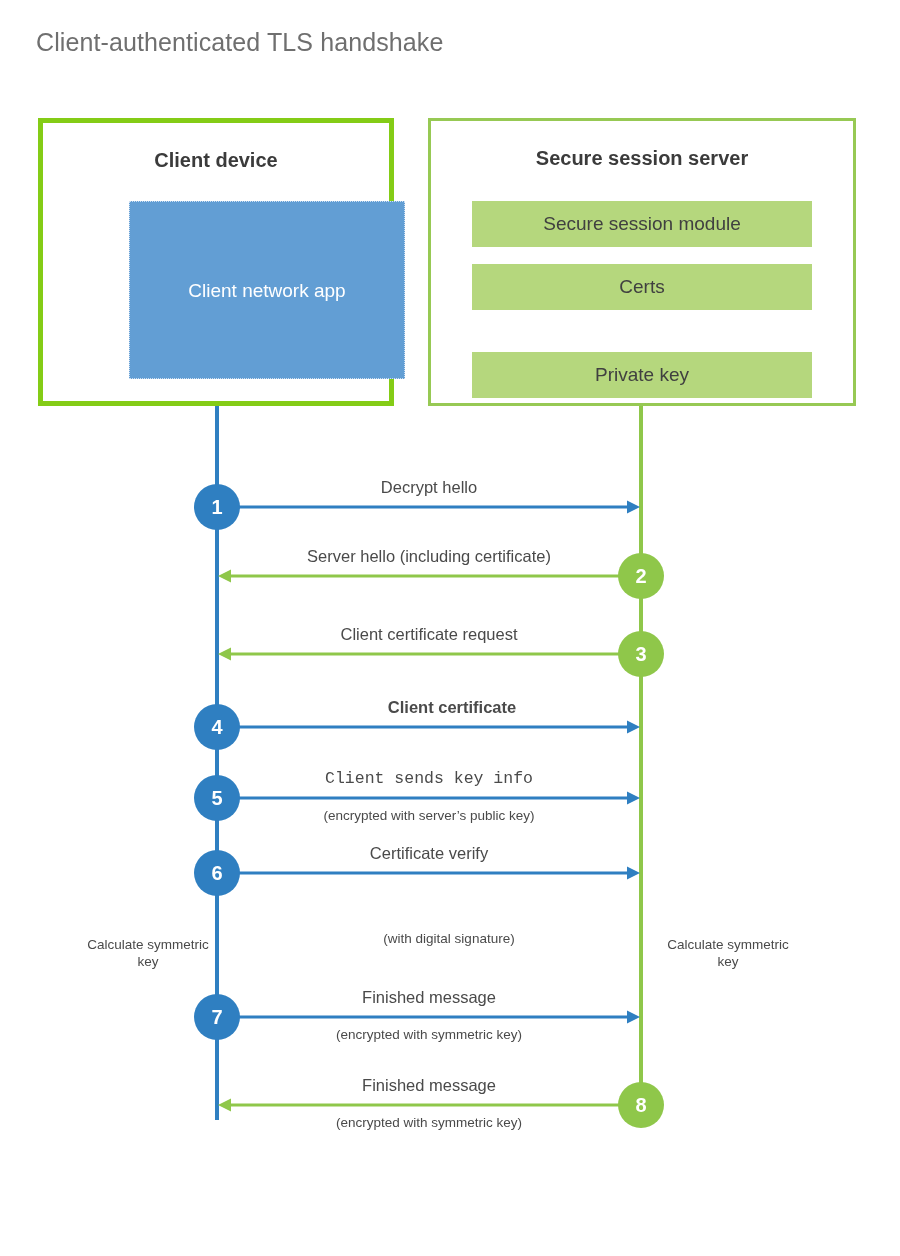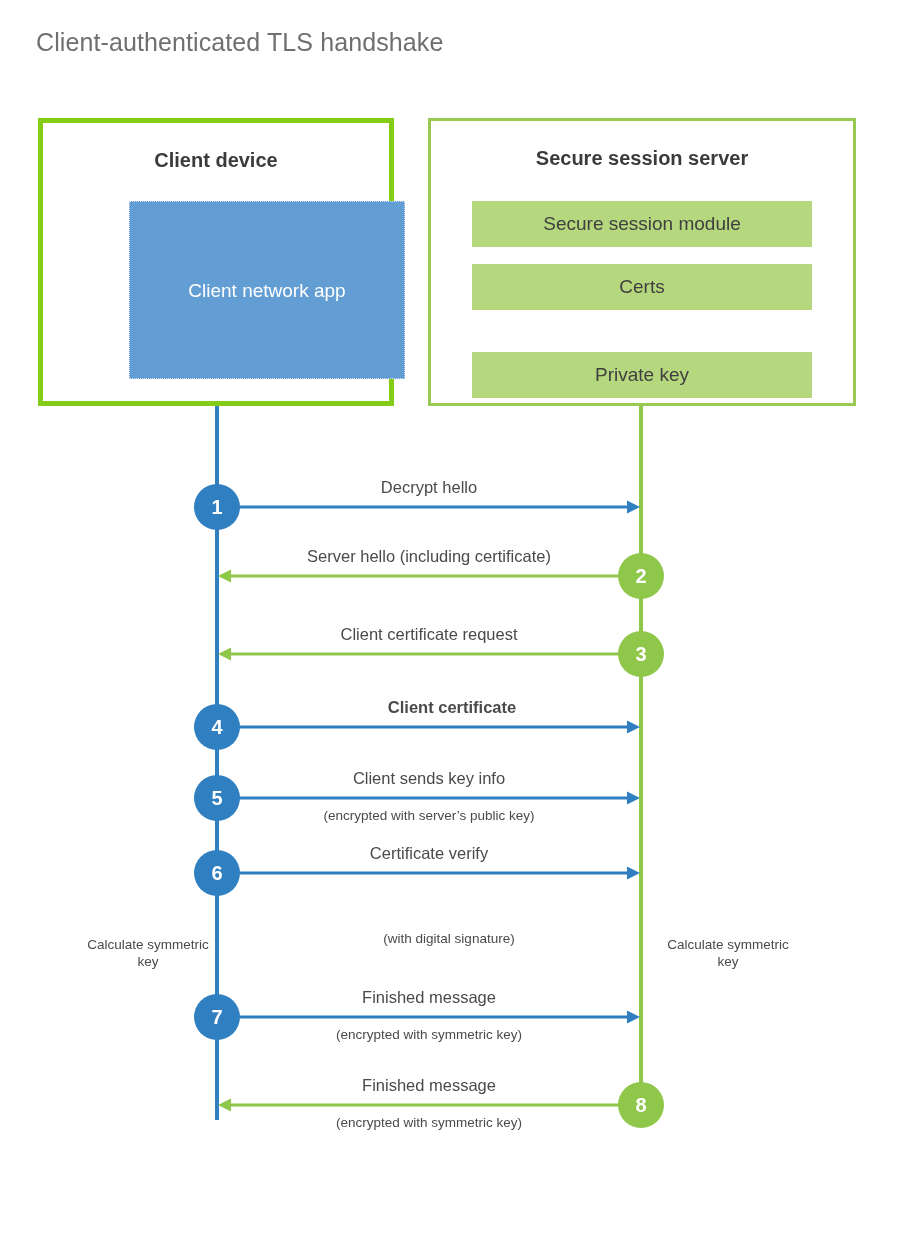--- a/index.html
+++ b/index.html
@@ -198,21 +198,21 @@
   <div id="steps-layer">
       <div class="step-circle c-blue" style="left: 217px; top: 507px;">1</div>
       <div class="msg-label" style="left: 429px; top: 497px;">Decrypt hello</div>
       <div class="step-circle c-green" style="left: 641px; top: 576px;">2</div>
       <div class="msg-label" style="left: 429px; top: 566px;">Server hello (including certificate)</div>
       <div class="step-circle c-green" style="left: 641px; top: 654px;">3</div>
       <div class="msg-label" style="left: 429px; top: 644px;">Client certificate request</div>
       <div class="step-circle c-blue" style="left: 217px; top: 727px;">4</div>
       <div class="msg-label" style="left: 452px; top: 717px; font-weight: bold;">Client certificate</div>
       <div class="step-circle c-blue" style="left: 217px; top: 798px;">5</div>
-      <div class="msg-label" style="left: 429px; top: 788px;">Client sends key info</div>
+      <div class="msg-label" style="left: 429px; top: 788px; font-family: Liberation Mono, monospace;">Client sends key info</div>
       <div class="msg-sub" style="left: 429px; top: 808px;">(encrypted with server’s public key)</div>
       <div class="step-circle c-blue" style="left: 217px; top: 873px;">6</div>
       <div class="msg-label" style="left: 429px; top: 863px; text-align: center;">Certificate verify</div>
       <div class="msg-sub" style="left: 449px; top: 883px; margin-top: 48px;">(with digital signature)</div>
       <div class="step-circle c-blue" style="left: 217px; top: 1017px;">7</div>
       <div class="msg-label" style="left: 429px; top: 1007px;">Finished message</div>
       <div class="msg-sub" style="left: 429px; top: 1027px;">(encrypted with symmetric key)</div>
       <div class="step-circle c-green" style="left: 641px; top: 1105px;">8</div>
       <div class="msg-label" style="left: 429px; top: 1095px;">Finished message</div>
       <div class="msg-sub" style="left: 429px; top: 1115px;">(encrypted with symmetric key)</div>

